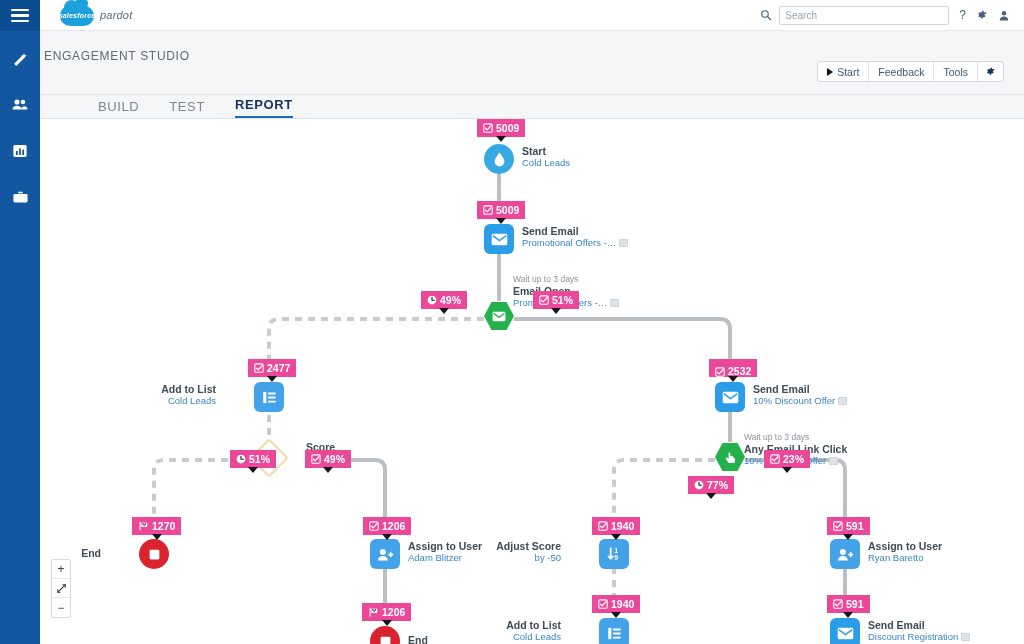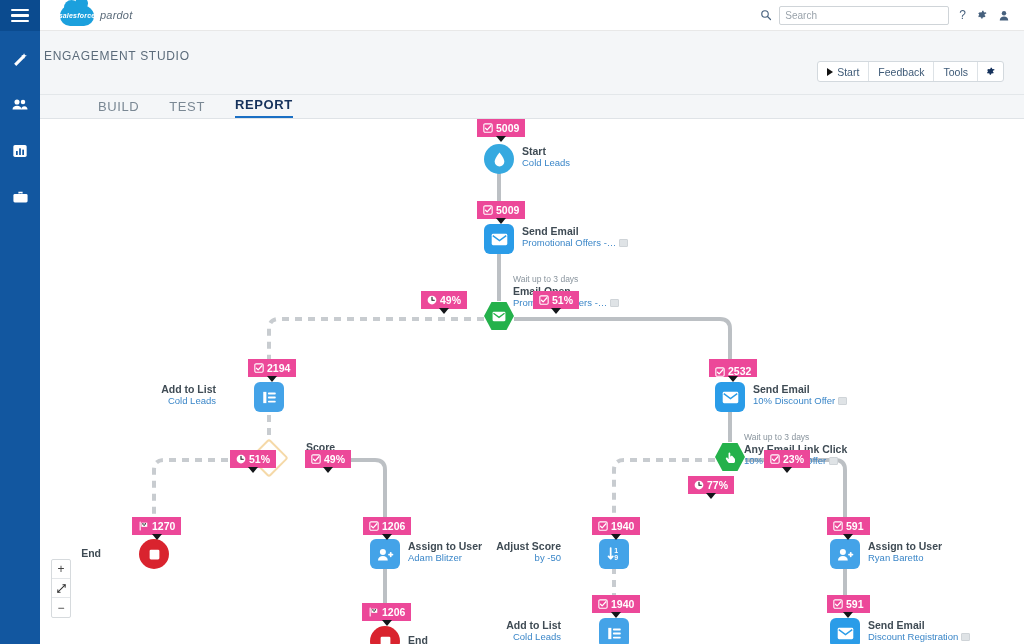--- a/index.html
+++ b/index.html
@@ -404,21 +404,21 @@
       <span>51%</span>
     </div>
 
     <div class="badge" style="left:208px; top:240px;">
       <span class="bi">
         <svg width="10" height="10" viewBox="0 0 24 24">
             <rect x="2" y="2" width="20" height="20" rx="3" fill="none" stroke="#fff" stroke-width="2.6"></rect>
             <path d="M6 12.5l4 4 9-10" fill="none" stroke="#fff" stroke-width="3" stroke-linecap="round" stroke-linejoin="round"></path>
           </svg>
       </span>
-      <span>2194</span>
+      <span>2477</span>
     </div>
     <div class="node" style="left:214px; top:263px;">
       <div class="nshape">
         <div class="sq lite">
           <svg width="15" height="15" viewBox="0 0 24 24">
               <rect x="2" y="3" width="5" height="18" fill="#fff"></rect>
               <rect x="9.5" y="4" width="12.5" height="3" rx="1.2" fill="#fff"></rect>
               <rect x="9.5" y="10.5" width="12.5" height="3" rx="1.2" fill="#fff"></rect>
               <rect x="9.5" y="17" width="12.5" height="3" rx="1.2" fill="#fff"></rect>
             </svg>

